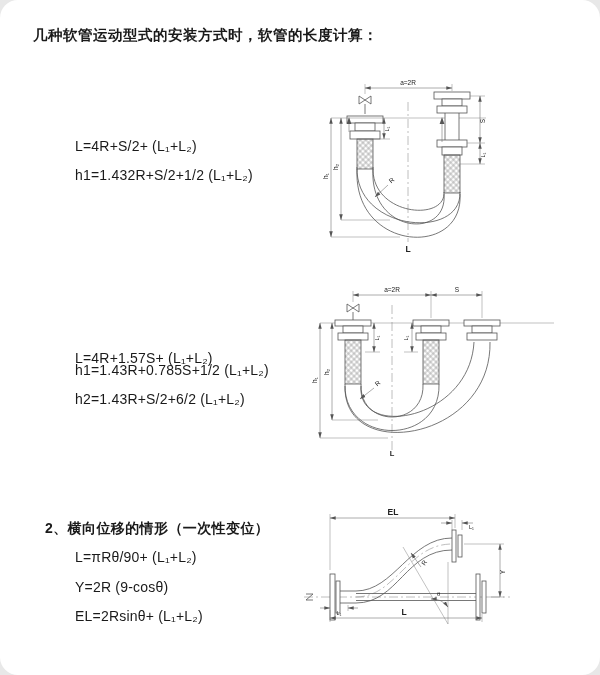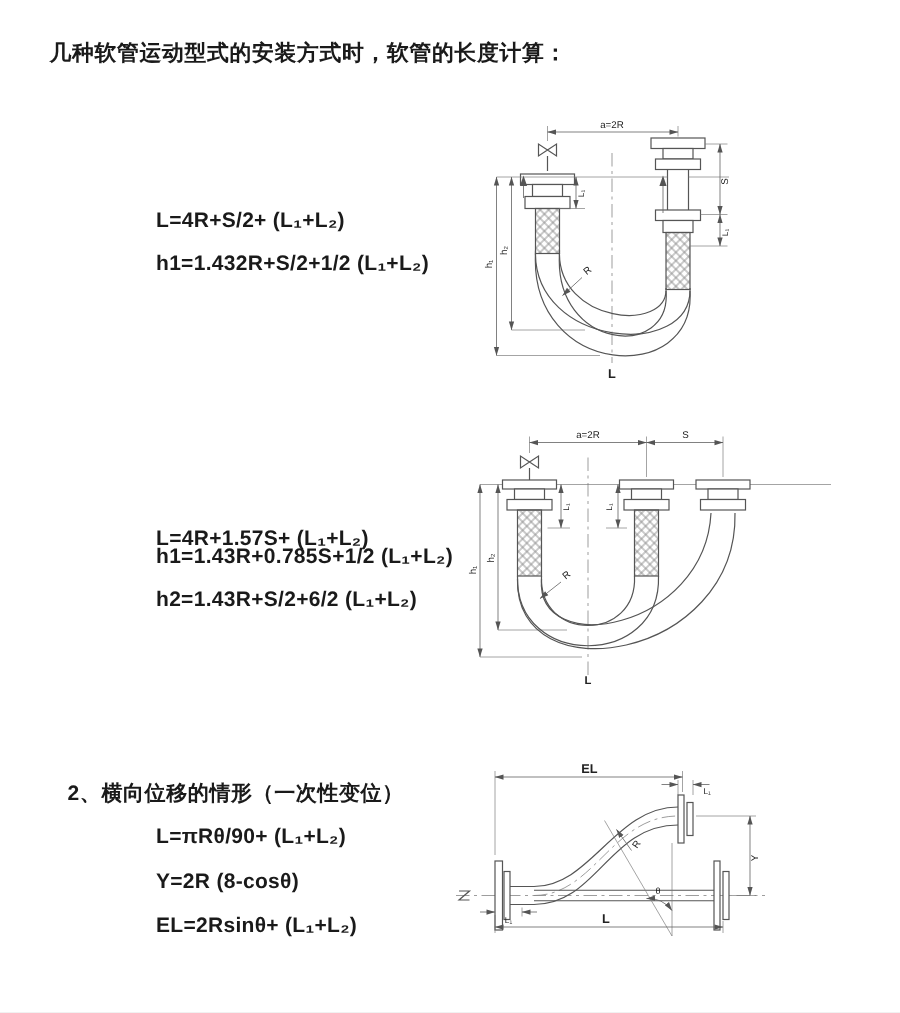--- a/index.html
+++ b/index.html
@@ -1,23 +1,23 @@
 <!DOCTYPE html>
 <html><head>
 <meta charset="utf-8">
 <style>
   html,body{margin:0;padding:0;background:#e8e8e8;}
   .page{
     position:relative;width:600px;height:675px;background:#ffffff;
     font-family:"Liberation Sans","DejaVu Sans",sans-serif;color:#1a1a1a;
-    overflow:hidden;margin:0 auto;
+    overflow:hidden;margin:0 auto;border-radius:18px;
   }
   .title{position:absolute;left:33px;top:26px;font-size:14.5px;font-weight:bold;letter-spacing:.5px;}
   .heading{position:absolute;left:45px;font-size:14px;font-weight:bold;letter-spacing:.4px;}
-  .formula{position:absolute;left:75px;font-size:14px;font-weight:bold;letter-spacing:.2px;margin-left:29px;}
+  .formula{position:absolute;left:75px;font-size:14px;font-weight:normal;letter-spacing:.2px;}
   .diagram{position:absolute;}
   svg text{font-family:"Liberation Sans","DejaVu Sans",sans-serif;fill:#222;}
   .ln{stroke:#555;stroke-width:.8;fill:none;}
   .fr{stroke:#555;stroke-width:.8;fill:#fff;}
   .dm{stroke:#666;stroke-width:.55;fill:none;}
   .xt{stroke:#777;stroke-width:.45;fill:none;}
   .cl{stroke:#888;stroke-width:.55;fill:none;stroke-dasharray:9 3 2 3;}
   .tx{font-size:6.5px;}
   .ts{font-size:5.5px;}
   .tb{font-size:8.5px;font-weight:bold;}
@@ -31,21 +31,21 @@
 
   <div class="formula" style="top:138px">L=4R+S/2+ (L₁+L₂)</div>
   <div class="formula" style="top:167px">h1=1.432R+S/2+1/2 (L₁+L₂)</div>
 
   <div class="formula" style="top:350px">L=4R+1.57S+ (L₁+L₂)</div>
   <div class="formula" style="top:362px">h1=1.43R+0.785S+1/2 (L₁+L₂)</div>
   <div class="formula" style="top:391px">h2=1.43R+S/2+6/2 (L₁+L₂)</div>
 
   <div class="heading" style="top:520px">2、横向位移的情形（一次性变位）</div>
   <div class="formula" style="top:549px">L=πRθ/90+ (L₁+L₂)</div>
-  <div class="formula" style="top:579px">Y=2R (8-cosθ)</div>
+  <div class="formula" style="top:579px">Y=2R (9-cosθ)</div>
   <div class="formula" style="top:608px">EL=2Rsinθ+ (L₁+L₂)</div>
 
   <svg class="diagram" style="left:312px;top:72px" width="270" height="185" viewBox="0 0 270 185">
     <defs>
       <pattern id="p1" width="4" height="4" patternUnits="userSpaceOnUse" patternTransform="rotate(45)">
         <path d="M0,2 H4 M2,0 V4" stroke="#8a8a8a" stroke-width="0.6"></path>
       </pattern>
       <marker id="m1" viewBox="0 0 8 6" markerWidth="7" markerHeight="5" refX="6.8" refY="3" orient="auto-start-reverse" markerUnits="userSpaceOnUse">
         <path d="M0,0.9 L7,3 L0,5.1 Z" fill="#555"></path>
       </marker>

